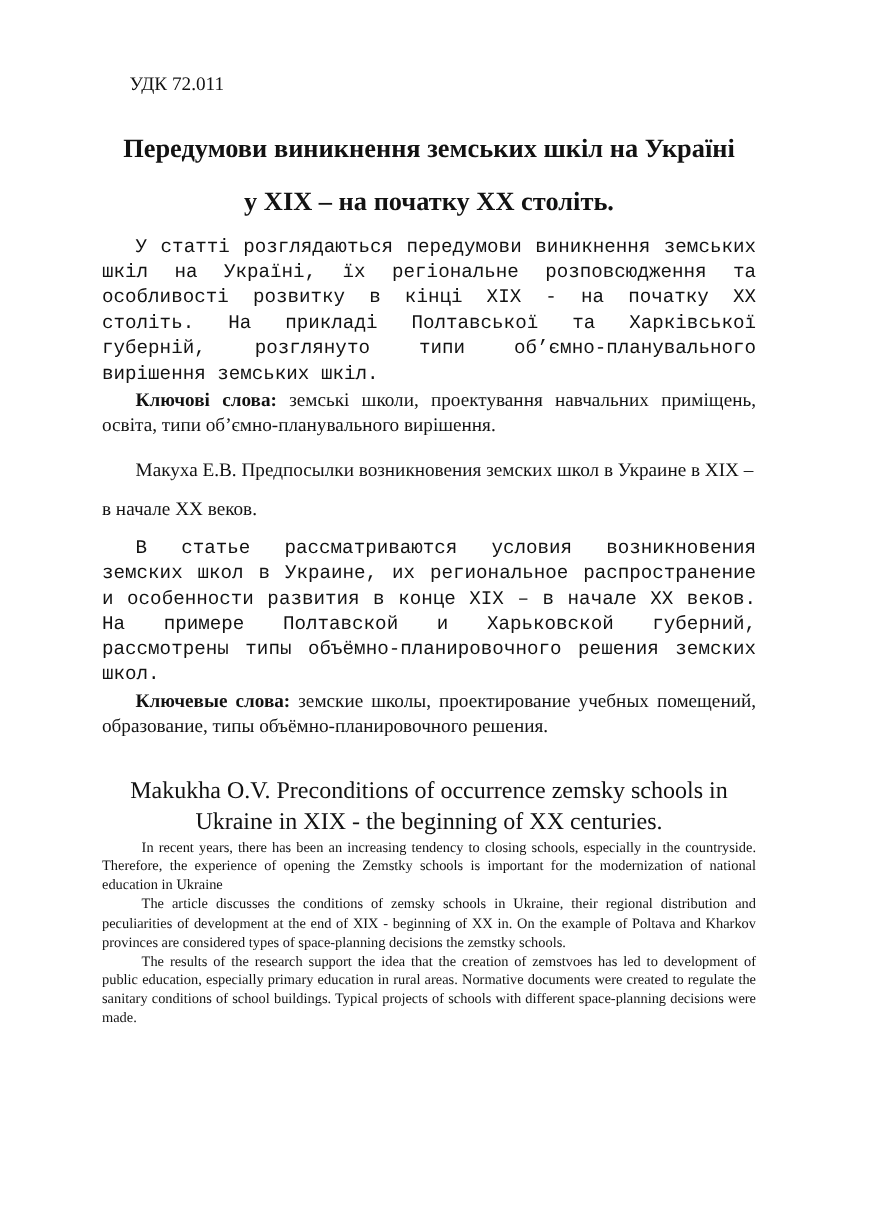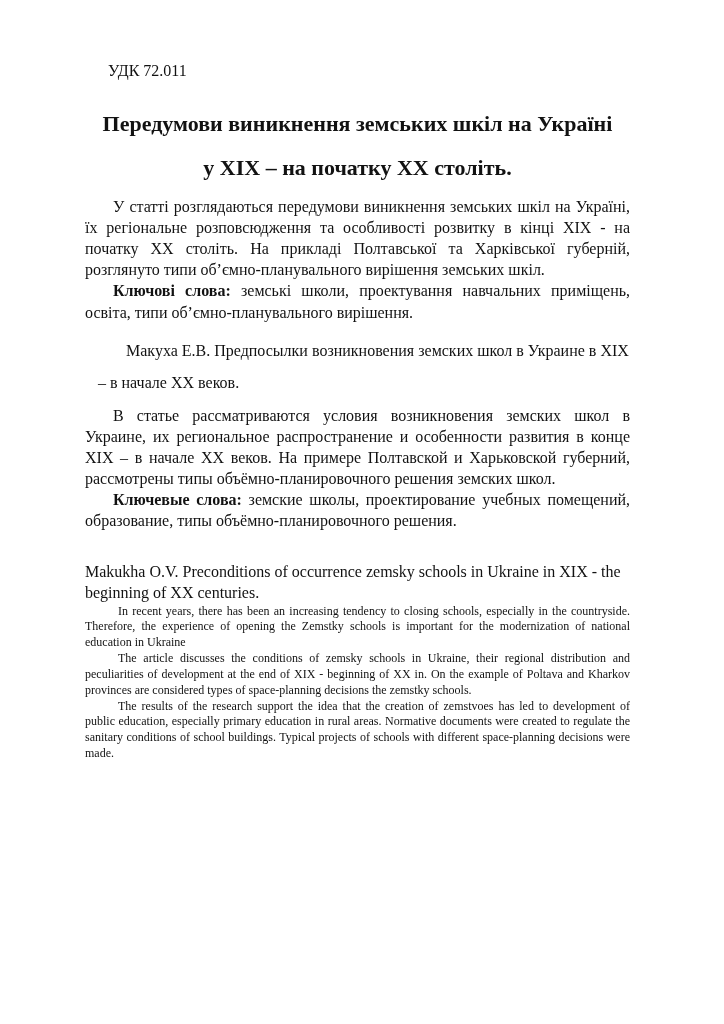--- a/index.html
+++ b/index.html
@@ -45,38 +45,38 @@
     line-height: 2.0;
     margin: 22px 10px 6px 10px;
   }
 
   .cite {
     font-size: 16px;
     line-height: 2.0;
     text-indent: 28px;
     text-align: left;
   }
-  .cite.ru { margin-top: 12px; margin-left: 13px; }
+  .cite.ru { margin-top: 12px; }
 
   .body-par {
     font-size: 16px;
     line-height: 1.32;
     text-align: justify;
   }
   .indent { text-indent: 28px; }
 
-  .abstract { margin-top: 6px; }
+  .abstract { margin-top: 6px; font-family: Liberation Mono, monospace; }
 
   .kw-label { font-weight: bold; }
 
   .en-section { margin-top: 30px; }
   .en-cite {
-    font-size: 16px;
+    font-size: 20px;
     line-height: 1.32;
-    text-align: left;
+    text-align: center;
   }
   .en-par {
     font-size: 12px;
     line-height: 1.32;
     text-align: justify;
     text-indent: 33px;
   }
 </style>
 </head>
 <body>

